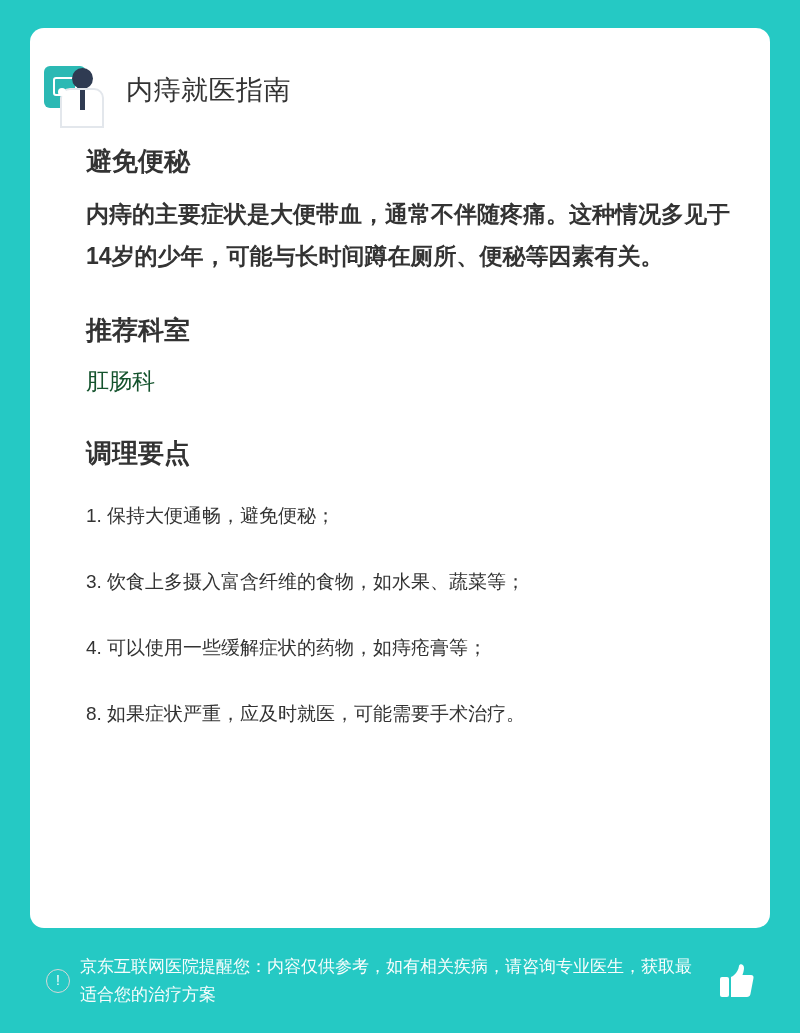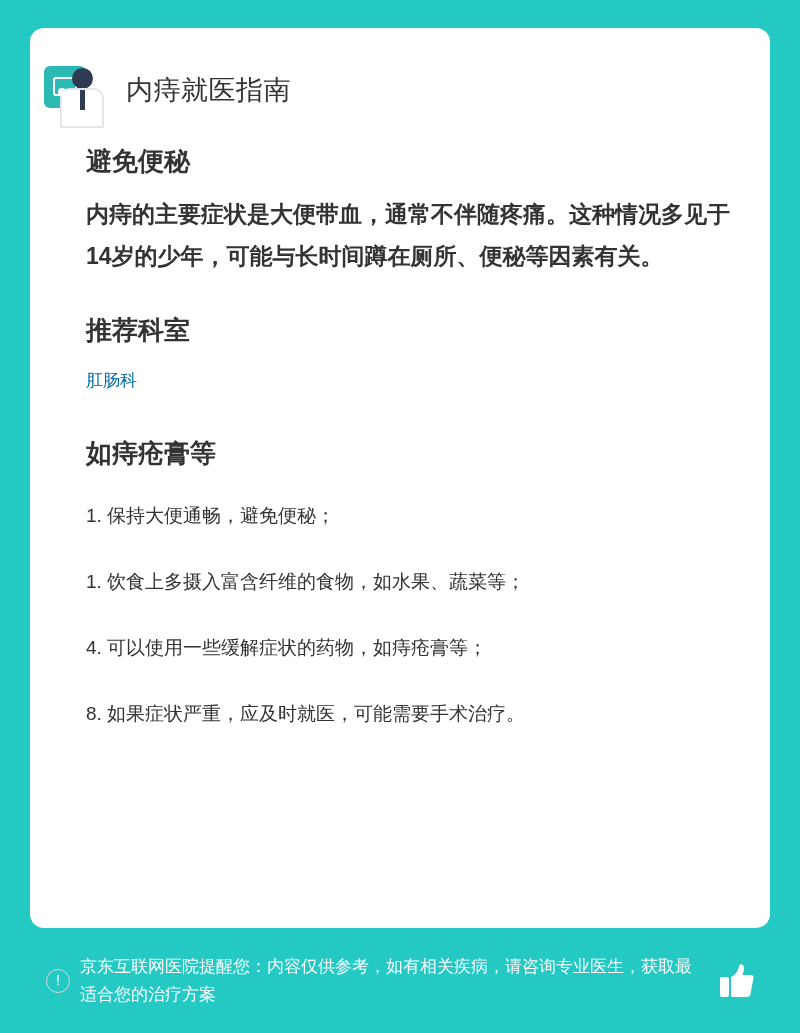--- a/index.html
+++ b/index.html
@@ -52,22 +52,22 @@
   }
   .body-text {
     font-size: 23px;
     color: #333333;
     line-height: 42px;
     margin: 0 0 0 22px;
     max-width: 672px;
     font-weight: bold;
   }
   .dept {
-    font-size: 17px;
-    color: #0369a1;
+    font-size: 23px;
+    color: #14532d;
     line-height: 38px;
     margin: 0 0 0 22px;
   }
   .list {
     margin: 24px 0 0 0;
     padding: 0;
     list-style: none;
   }
   .list-item {
     font-size: 19px;
@@ -198,24 +198,24 @@
     </div>
 
     <div class="title">内痔就医指南</div>
 
     <div class="section-heading">避免便秘</div>
     <p class="body-text">内痔的主要症状是大便带血，通常不伴随疼痛。这种情况多见于14岁的少年，可能与长时间蹲在厕所、便秘等因素有关。</p>
 
     <div class="section-heading">推荐科室</div>
     <p class="dept">肛肠科</p>
 
-    <div class="section-heading">如痔疮膏等</div>
+    <div class="section-heading">调理要点</div>
     <ul class="list">
       <li class="list-item">1. 保持大便通畅，避免便秘；</li>
-      <li class="list-item">1. 饮食上多摄入富含纤维的食物，如水果、蔬菜等；</li>
+      <li class="list-item">3. 饮食上多摄入富含纤维的食物，如水果、蔬菜等；</li>
       <li class="list-item">4. 可以使用一些缓解症状的药物，如痔疮膏等；</li>
       <li class="list-item">8. 如果症状严重，应及时就医，可能需要手术治疗。</li>
     </ul>
 
   </div>
 
   <div class="footer">
     <div class="footer-info-icon">!</div>
     <div class="footer-text">京东互联网医院提醒您：内容仅供参考，如有相关疾病，请咨询专业医生，获取最适合您的治疗方案</div>
     <div class="thumb">

